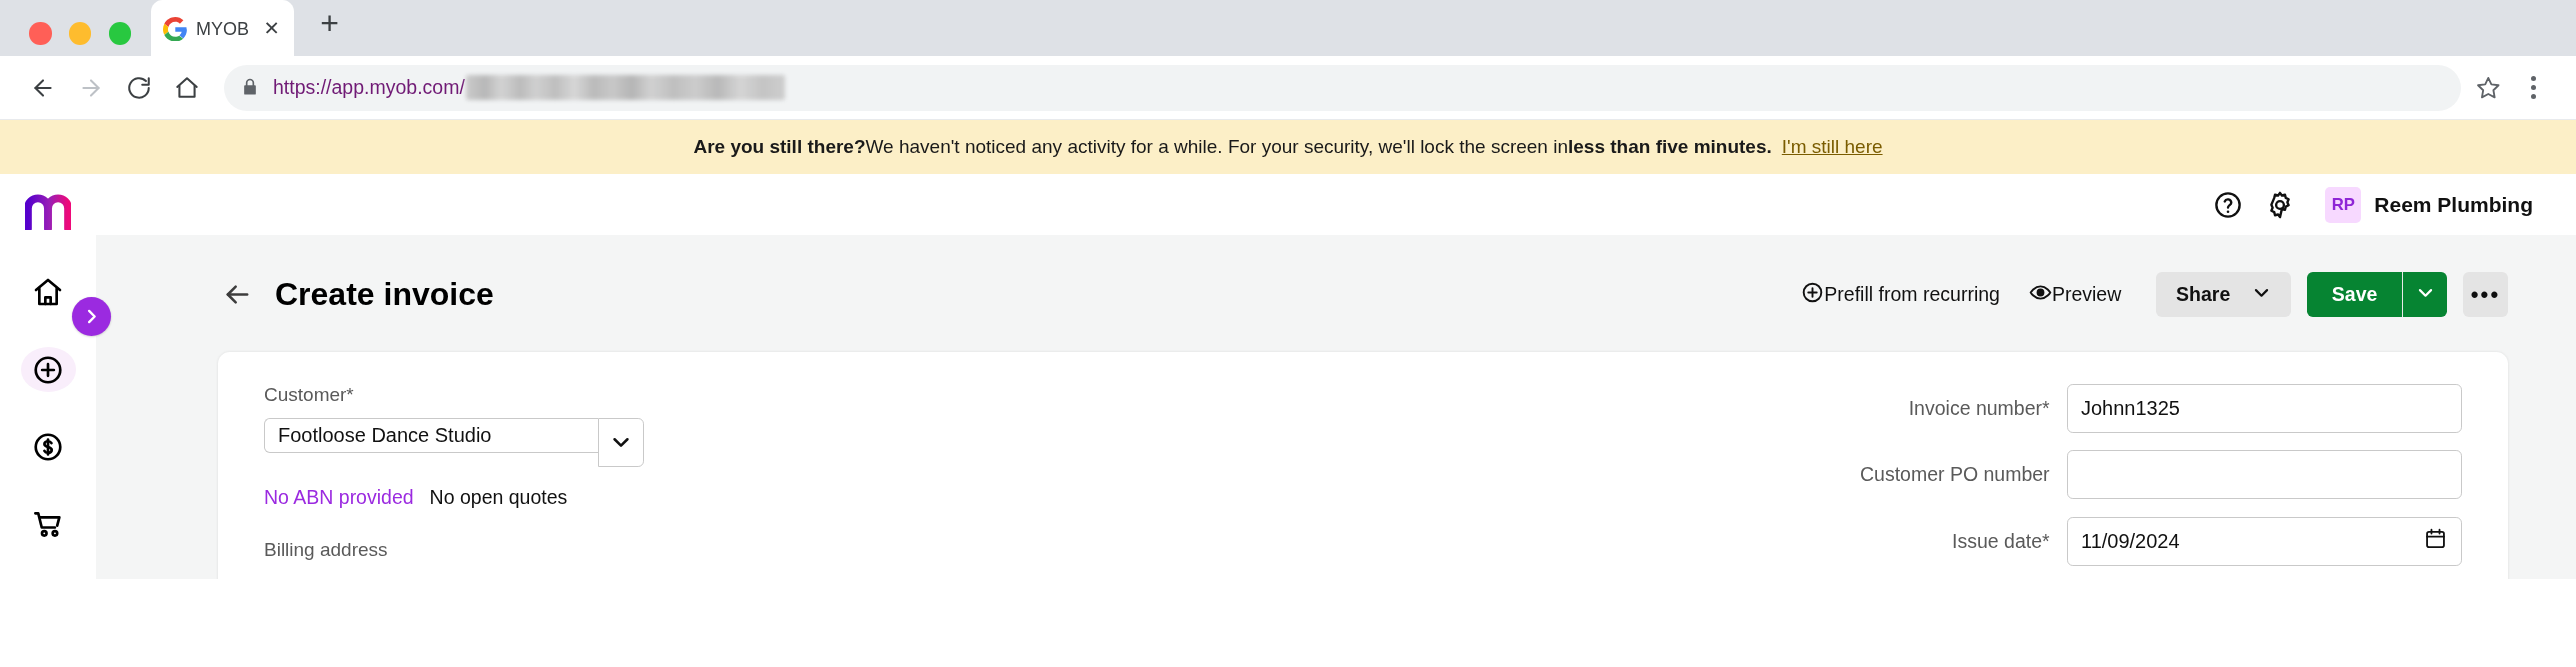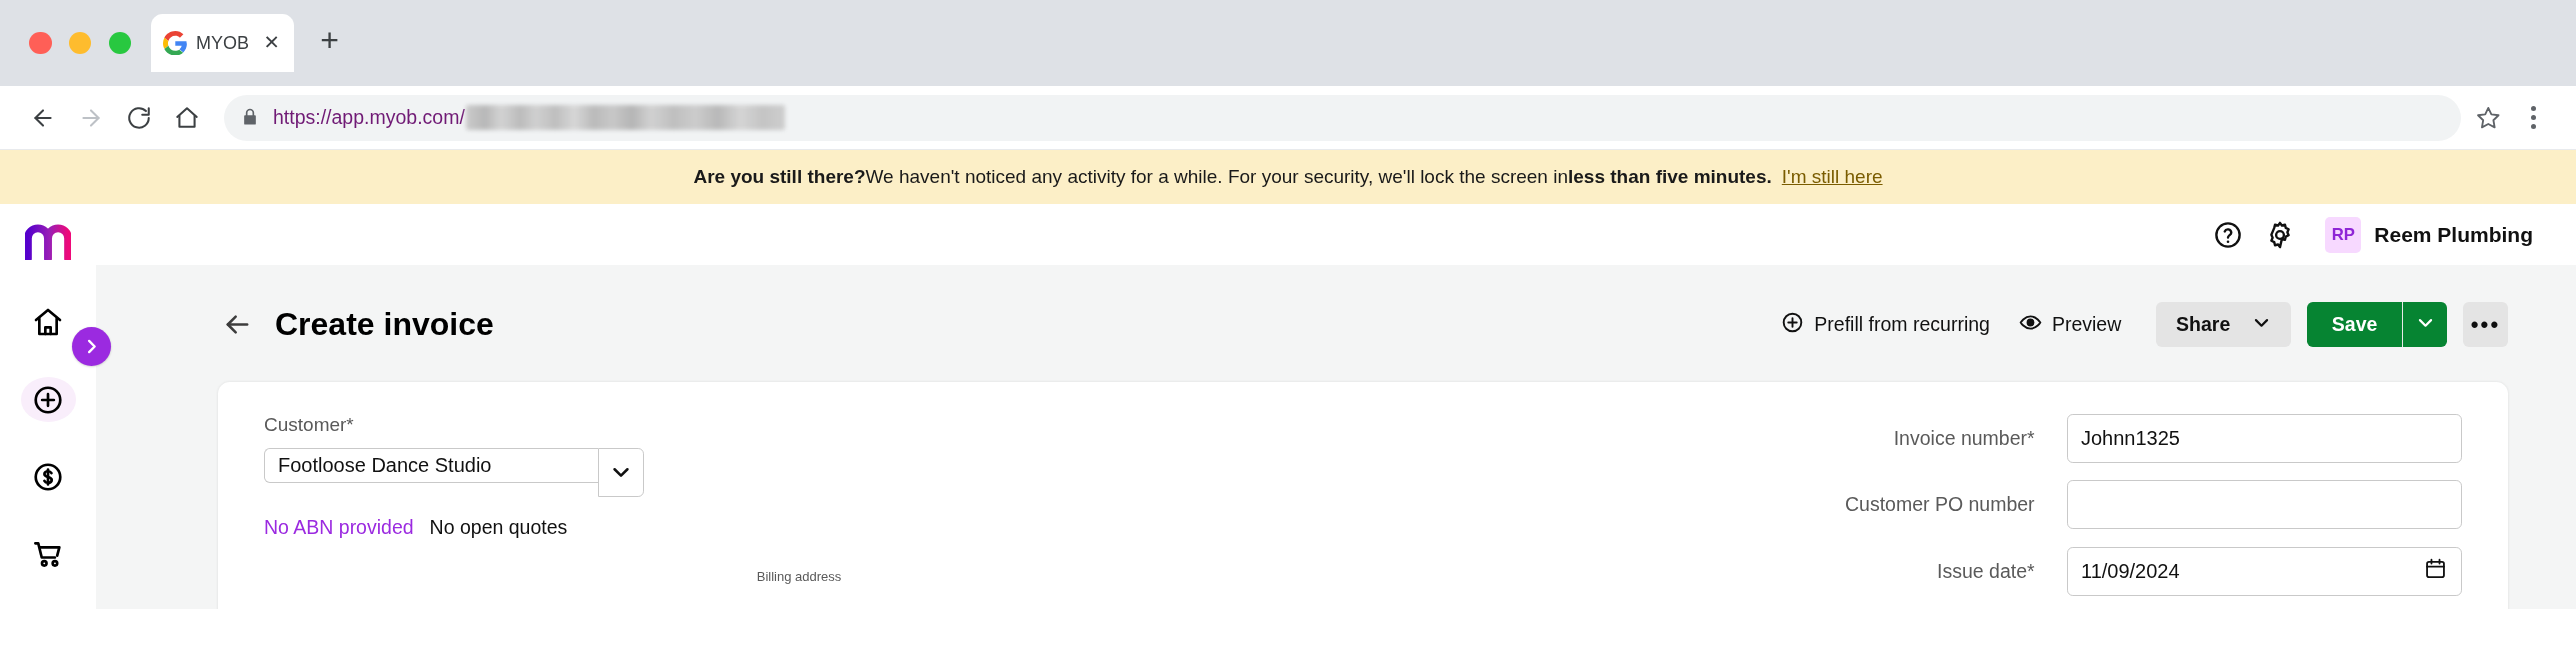--- a/index.html
+++ b/index.html
@@ -7,24 +7,24 @@
     width: 2576px; height: 668px;
     overflow: hidden;
     font-family: "Liberation Sans", sans-serif;
     background: #ffffff;
   }
 
   
   .browser { width: 2576px; height: 668px; position: relative; }
 
   .tabstrip {
-    height: 86px;
+    height: 56px;
     background: #dee1e6;
     display: flex;
-    align-items: center;
+    align-items: flex-start;
     padding-left: 22px;
     position: relative;
   }
   .traffic {
     display: flex;
     align-items: center;
     gap: 17.4px;
     height: 67px;
     padding: 0 20px 0 7.2px;
   }
@@ -188,21 +188,21 @@
   .page-head {
     display: flex; align-items: center;
     padding: 32px 68px 0 122px;
     height: 87px;
   }
   .back-arrow { width: 38px; height: 38px; display:flex; align-items:center; justify-content:center; color:#3c3c3c; flex:none; }
   .page-title { font-size: 32px; font-weight: 700; color: #000; margin-left: 19px; white-space: nowrap; }
   .head-spacer { flex: 1; }
 
   .tool-link {
-    display: flex; align-items: center; gap: 10px;
+    display: flex; align-items: center; 
     font-size: 19.5px; color: #111;
     margin-right: 29px; white-space: nowrap; justify-content: center;
   }
   .btn {
     height: 45px; border-radius: 5.8px;
     display: flex; align-items: center; justify-content: center;
     font-size: 19.5px; font-weight: 700;
     white-space: nowrap;
   }
   .btn-share {
@@ -259,33 +259,32 @@
     border: 0.7px solid #c9c9c9;
     border-radius: 0 5.8px 5.8px 0;
     display: flex; align-items: center; justify-content: center;
     background: #fff;
   }
 
   .hint-row { margin-top: 19px; font-size: 19.5px; white-space: nowrap; }
   .hint-abn { color: #9b2ae0; }
   .hint-quotes { color: #111; padding-left: 16px; }
 
-  .sub-label { margin-top: 30px; font-size: 13px; color: #5a5a5a; text-align: center; }
+  .sub-label { margin-top: 30px; font-size: 19px; color: #5a5a5a; }
 
   .r-row { display: flex; align-items: center; justify-content: flex-end; margin-bottom: 17.4px; }
   .r-label { font-size: 19.5px; color: #5a5a5a; margin-right: 17.4px; white-space: nowrap; }
   .r-input {
     width: 395px; height: 49px;
     border: 0.7px solid #c9c9c9; border-radius: 5.8px;
     background: #fff;
     display: flex; align-items: center;
     padding: 4px 13px;
     font-size: 20px; color: #111;
     position: relative;
-    margin-left: 15px;
   }
   .cal-icon { position: absolute; right: 14.5px; top: 50%; transform: translateY(-50%); color: #111; }
 </style>
 </head>
 <body>
 
 <div class="browser">
 
   <div class="tabstrip">
     <div class="traffic">

